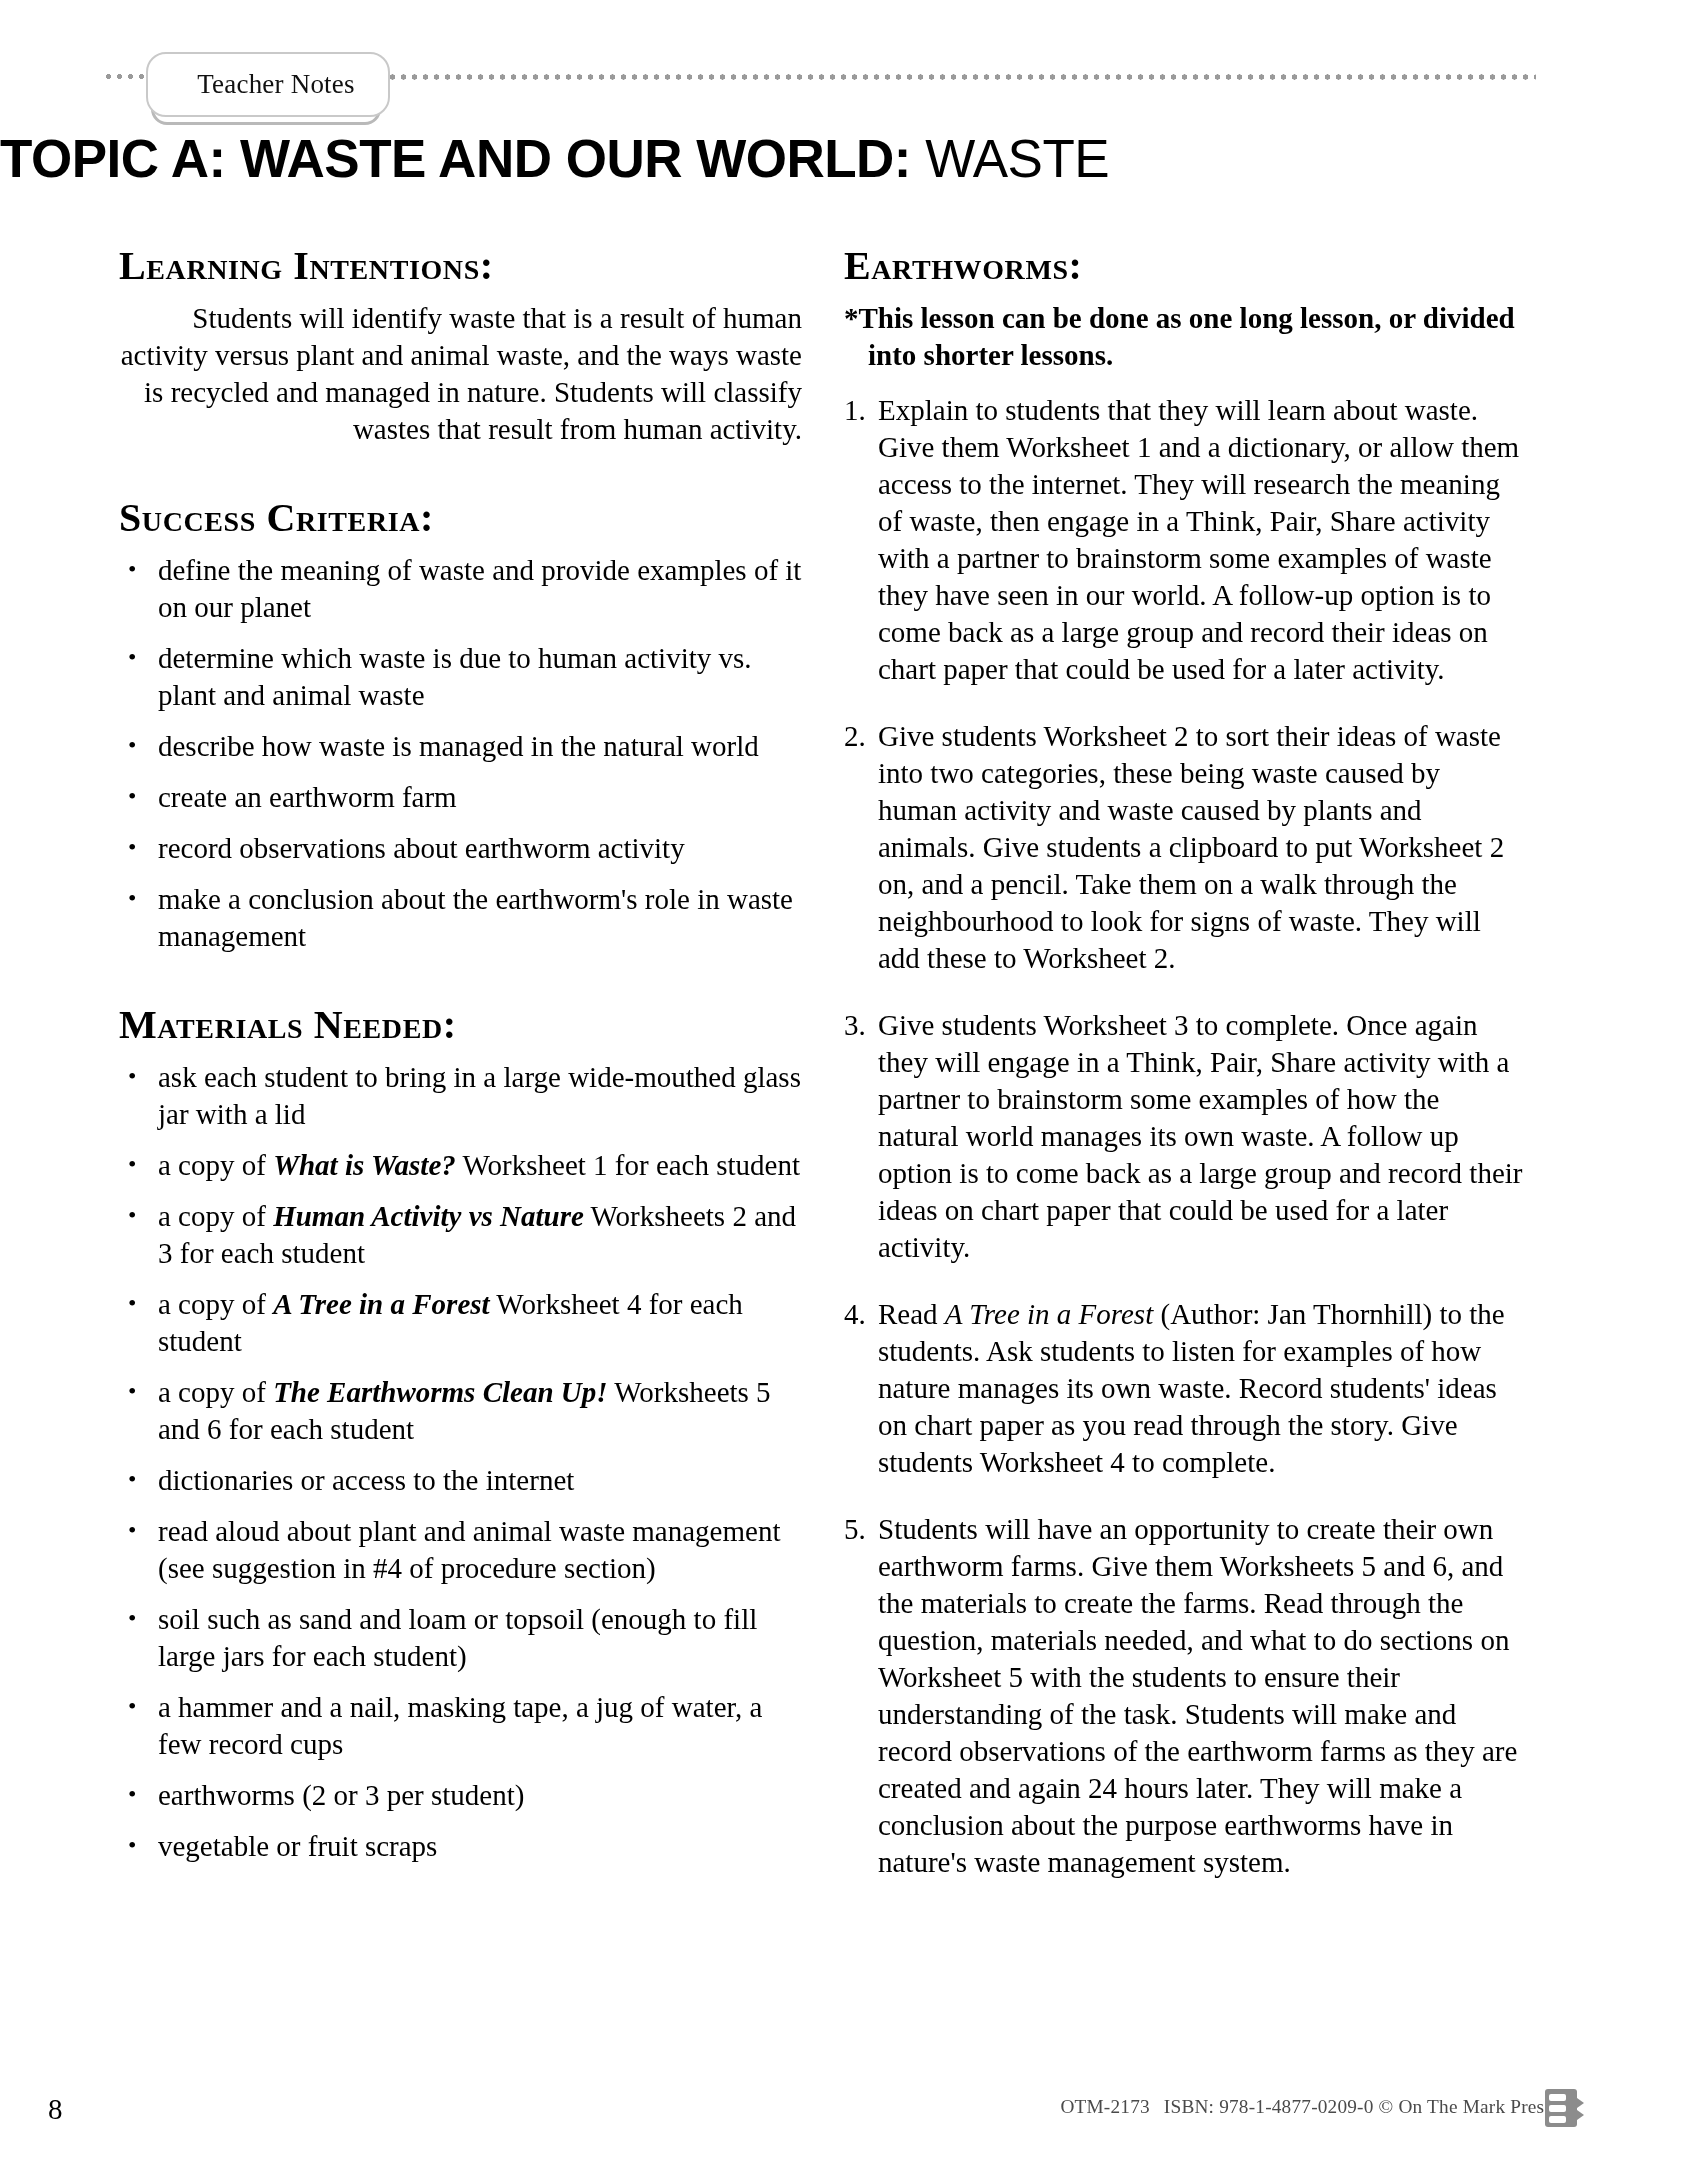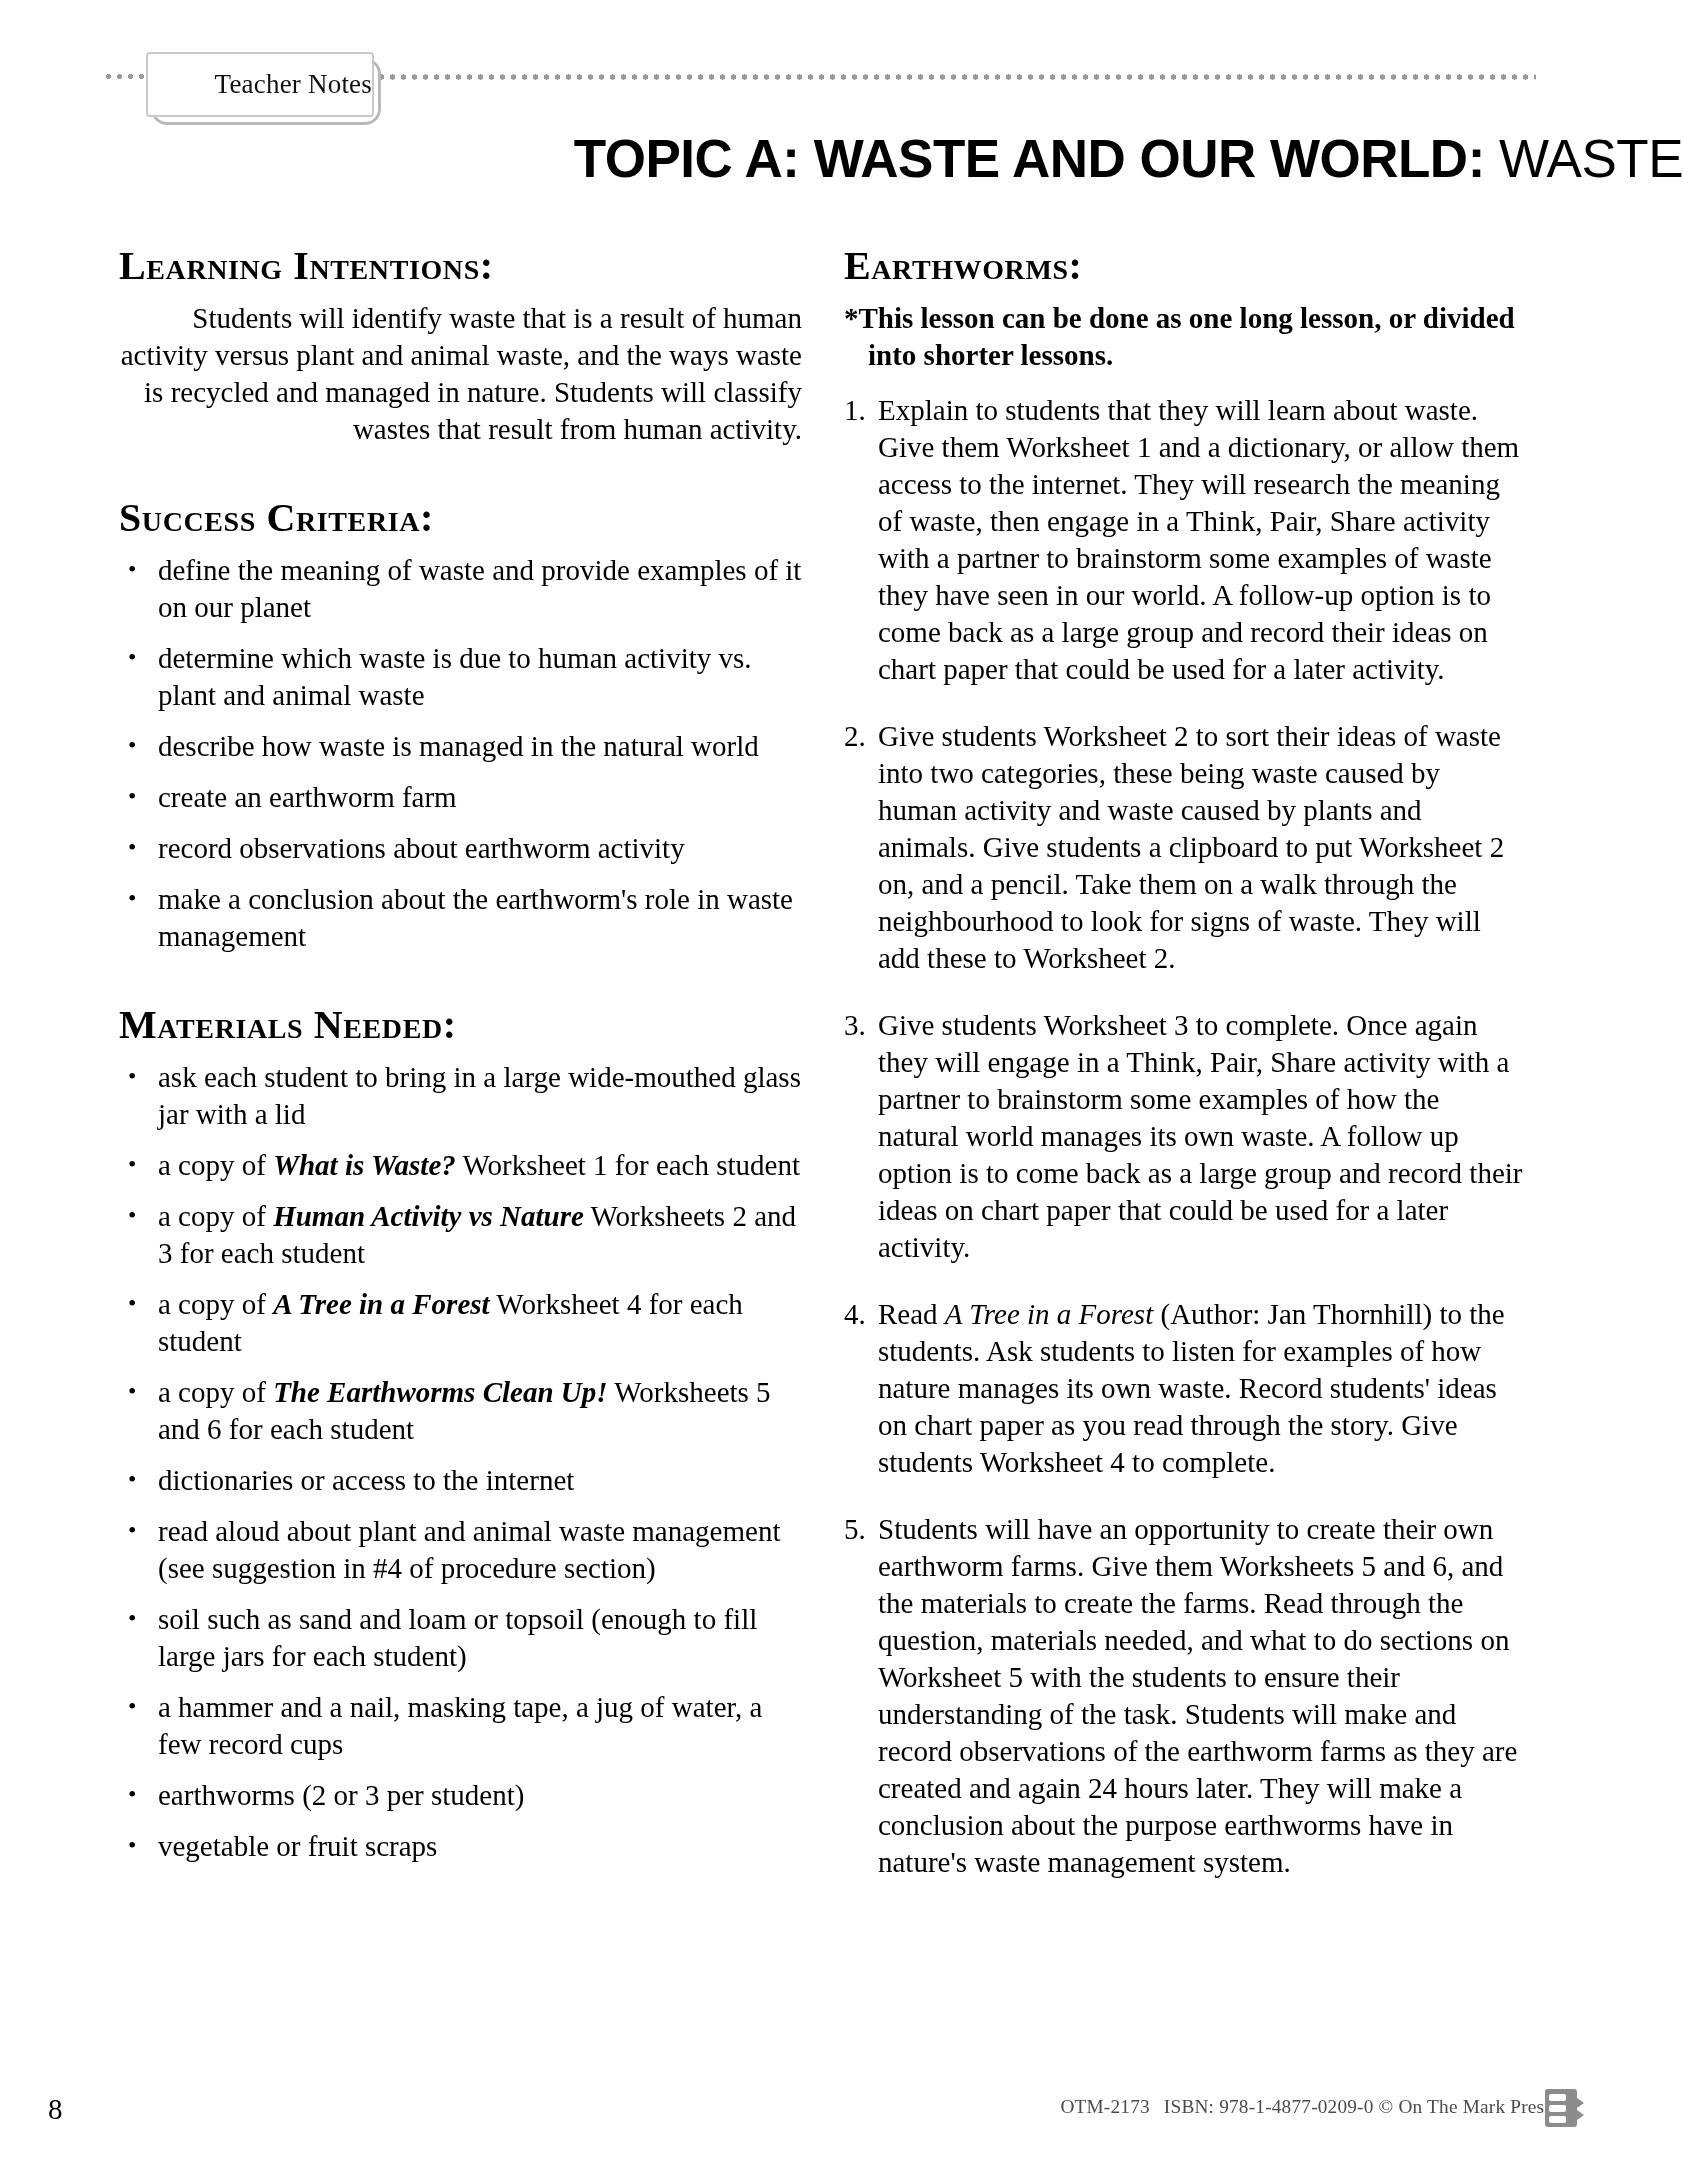--- a/index.html
+++ b/index.html
@@ -56,40 +56,41 @@
     border-radius: 16px;
     background: #ffffff;
   }
   .tab {
     position: absolute;
     left: 146px;
     top: 6px;
     width: 224px;
     height: 61px;
     border: 2px solid #c9c9c9;
-    border-radius: 4px;
+    border-radius: 20px;
     background: #ffffff;
     display: flex;
     align-items: center;
-    justify-content: flex-end;
+    justify-content: center;
+    padding-left: 16px;
   }
   .tab-label {
     font-family: "Liberation Serif", "DejaVu Serif", serif;
     font-size: 27px;
     color: #111111;
     letter-spacing: 0.2px;
   }
 
   
   .title {
     position: absolute;
     left: 0;
     top: 128px;
     width: 1683px;
-    text-align: right;
+    text-align: left;
     font-family: "Liberation Sans Narrow", "Liberation Sans", "DejaVu Sans", sans-serif;
     font-size: 53px;
     line-height: 61px;
     white-space: nowrap;
   }
   .title .t-bold {
     font-weight: bold;
     letter-spacing: -0.5px;
   }
   .title .t-reg {

